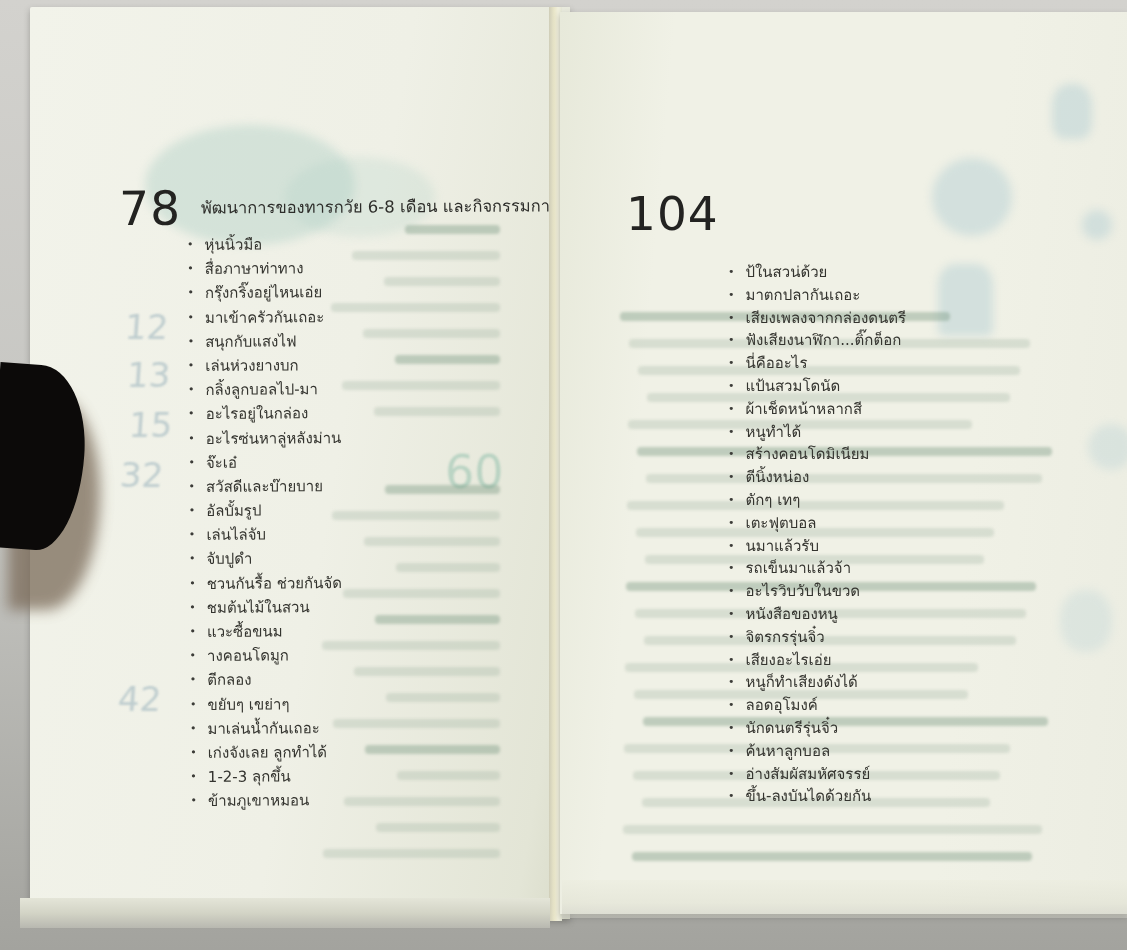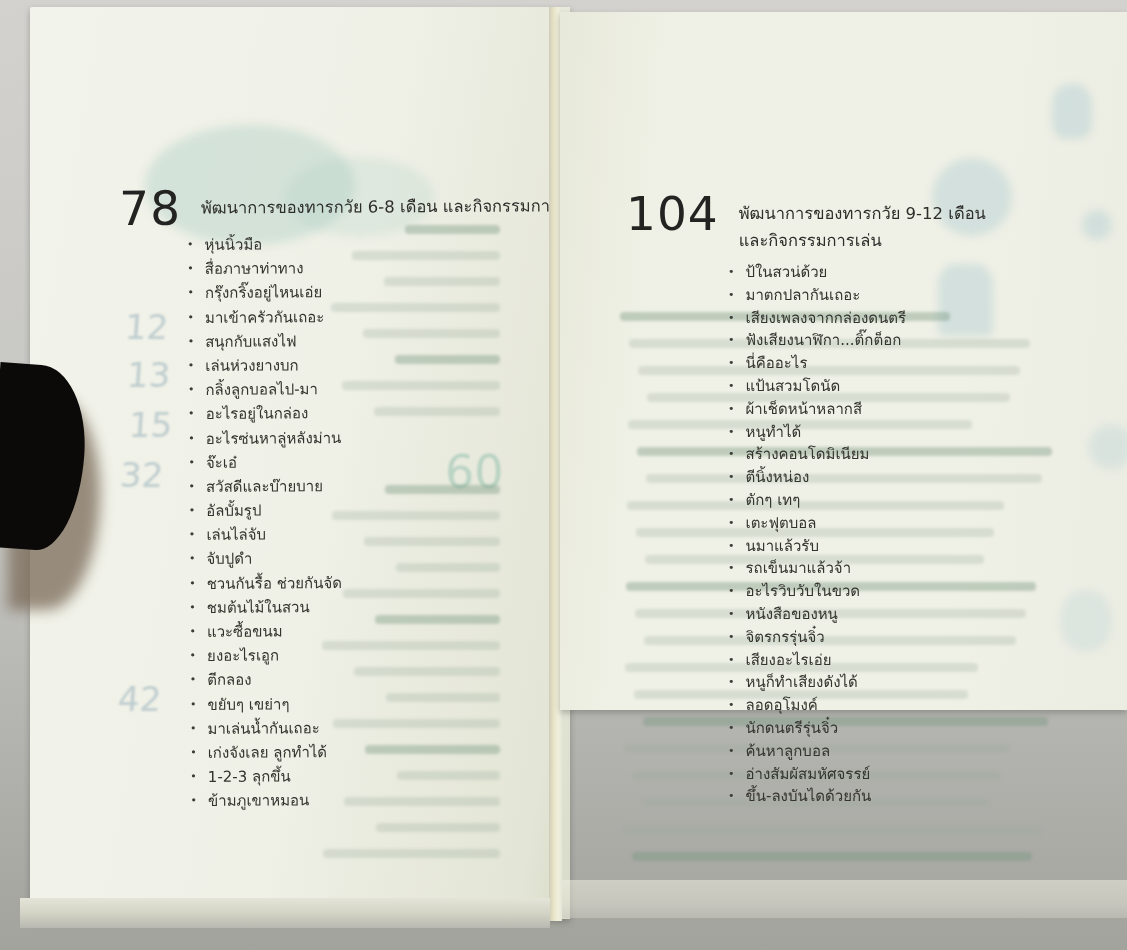--- a/index.html
+++ b/index.html
@@ -13,21 +13,21 @@
 
   
   .page{position:absolute;box-sizing:border-box;}
   .page-left{
     left:30px;top:7px;width:540px;height:912px;
     background:linear-gradient(100deg,#f2f3ea 0%,#eff0e6 55%,#e3e5d6 92%,#d9dbc9 100%);
     box-shadow:0 3px 6px rgba(60,60,55,.35);
     border-radius:2px 0 0 2px;
   }
   .page-right{
-    left:560px;top:12px;width:567px;height:698px;
+    left:560px;top:12px;width:567px;height:902px;
     background:linear-gradient(95deg,#e7e9da 0%,#f0f1e6 18%,#f0f1e6 70%,#ecEDe2 100%);
     background:linear-gradient(95deg,#e7e9da 0%,#f0f1e6 18%,#f0f1e6 70%,#ecede2 100%);
     box-shadow:0 3px 6px rgba(60,60,55,.3);
   }
   .crease{
     position:absolute;left:549px;top:7px;width:13px;height:914px;
     background:linear-gradient(90deg,#cfcdb8 0%,#e9e6c9 40%,#f0efdd 70%,#e4e6d6 100%);
   }
   .page-bottom-stack{
     position:absolute;left:20px;top:898px;width:530px;height:30px;
@@ -211,21 +211,21 @@
         <li>
           <span class="bullet">•</span>
           <span>ชมต้นไม้ในสวน</span>
         </li>
         <li>
           <span class="bullet">•</span>
           <span>แวะซื้อขนม</span>
         </li>
         <li>
           <span class="bullet">•</span>
-          <span>ยงอะไรเอูก</span>
+          <span>างคอนโดมูก</span>
         </li>
         <li>
           <span class="bullet">•</span>
           <span>ตีกลอง</span>
         </li>
         <li>
           <span class="bullet">•</span>
           <span>ขยับๆ เขย่าๆ</span>
         </li>
         <li>
@@ -276,24 +276,20 @@
         <div class="ghost-line dark" style="left: 83px; top: 705px; width: 405px;"></div>
         <div class="ghost-line" style="left: 64px; top: 732px; width: 386px;"></div>
         <div class="ghost-line" style="left: 73px; top: 759px; width: 367px;"></div>
         <div class="ghost-line" style="left: 82px; top: 786px; width: 348px;"></div>
         <div class="ghost-line" style="left: 63px; top: 813px; width: 419px;"></div>
         <div class="ghost-line dark" style="left: 72px; top: 840px; width: 400px;"></div>
       </div>
 
     <div class="toc-header" style="left:66px;top:178px;">
       <div class="page-ref">104</div>
-      <div class="toc-titles">
-        <div class="toc-title">พัฒนาการของทารกวัย 9-12 เดือน</div>
-        <div class="toc-title">และกิจกรรมการเล่น</div>
-      </div>
     </div>
 
     <ul class="toc toc-right" style="left:168px;top:248px;">
         <li>
           <span class="bullet">•</span>
           <span>ป้ในสวน่ด้วย</span>
         </li>
         <li>
           <span class="bullet">•</span>
           <span>มาตกปลากันเถอะ</span>

